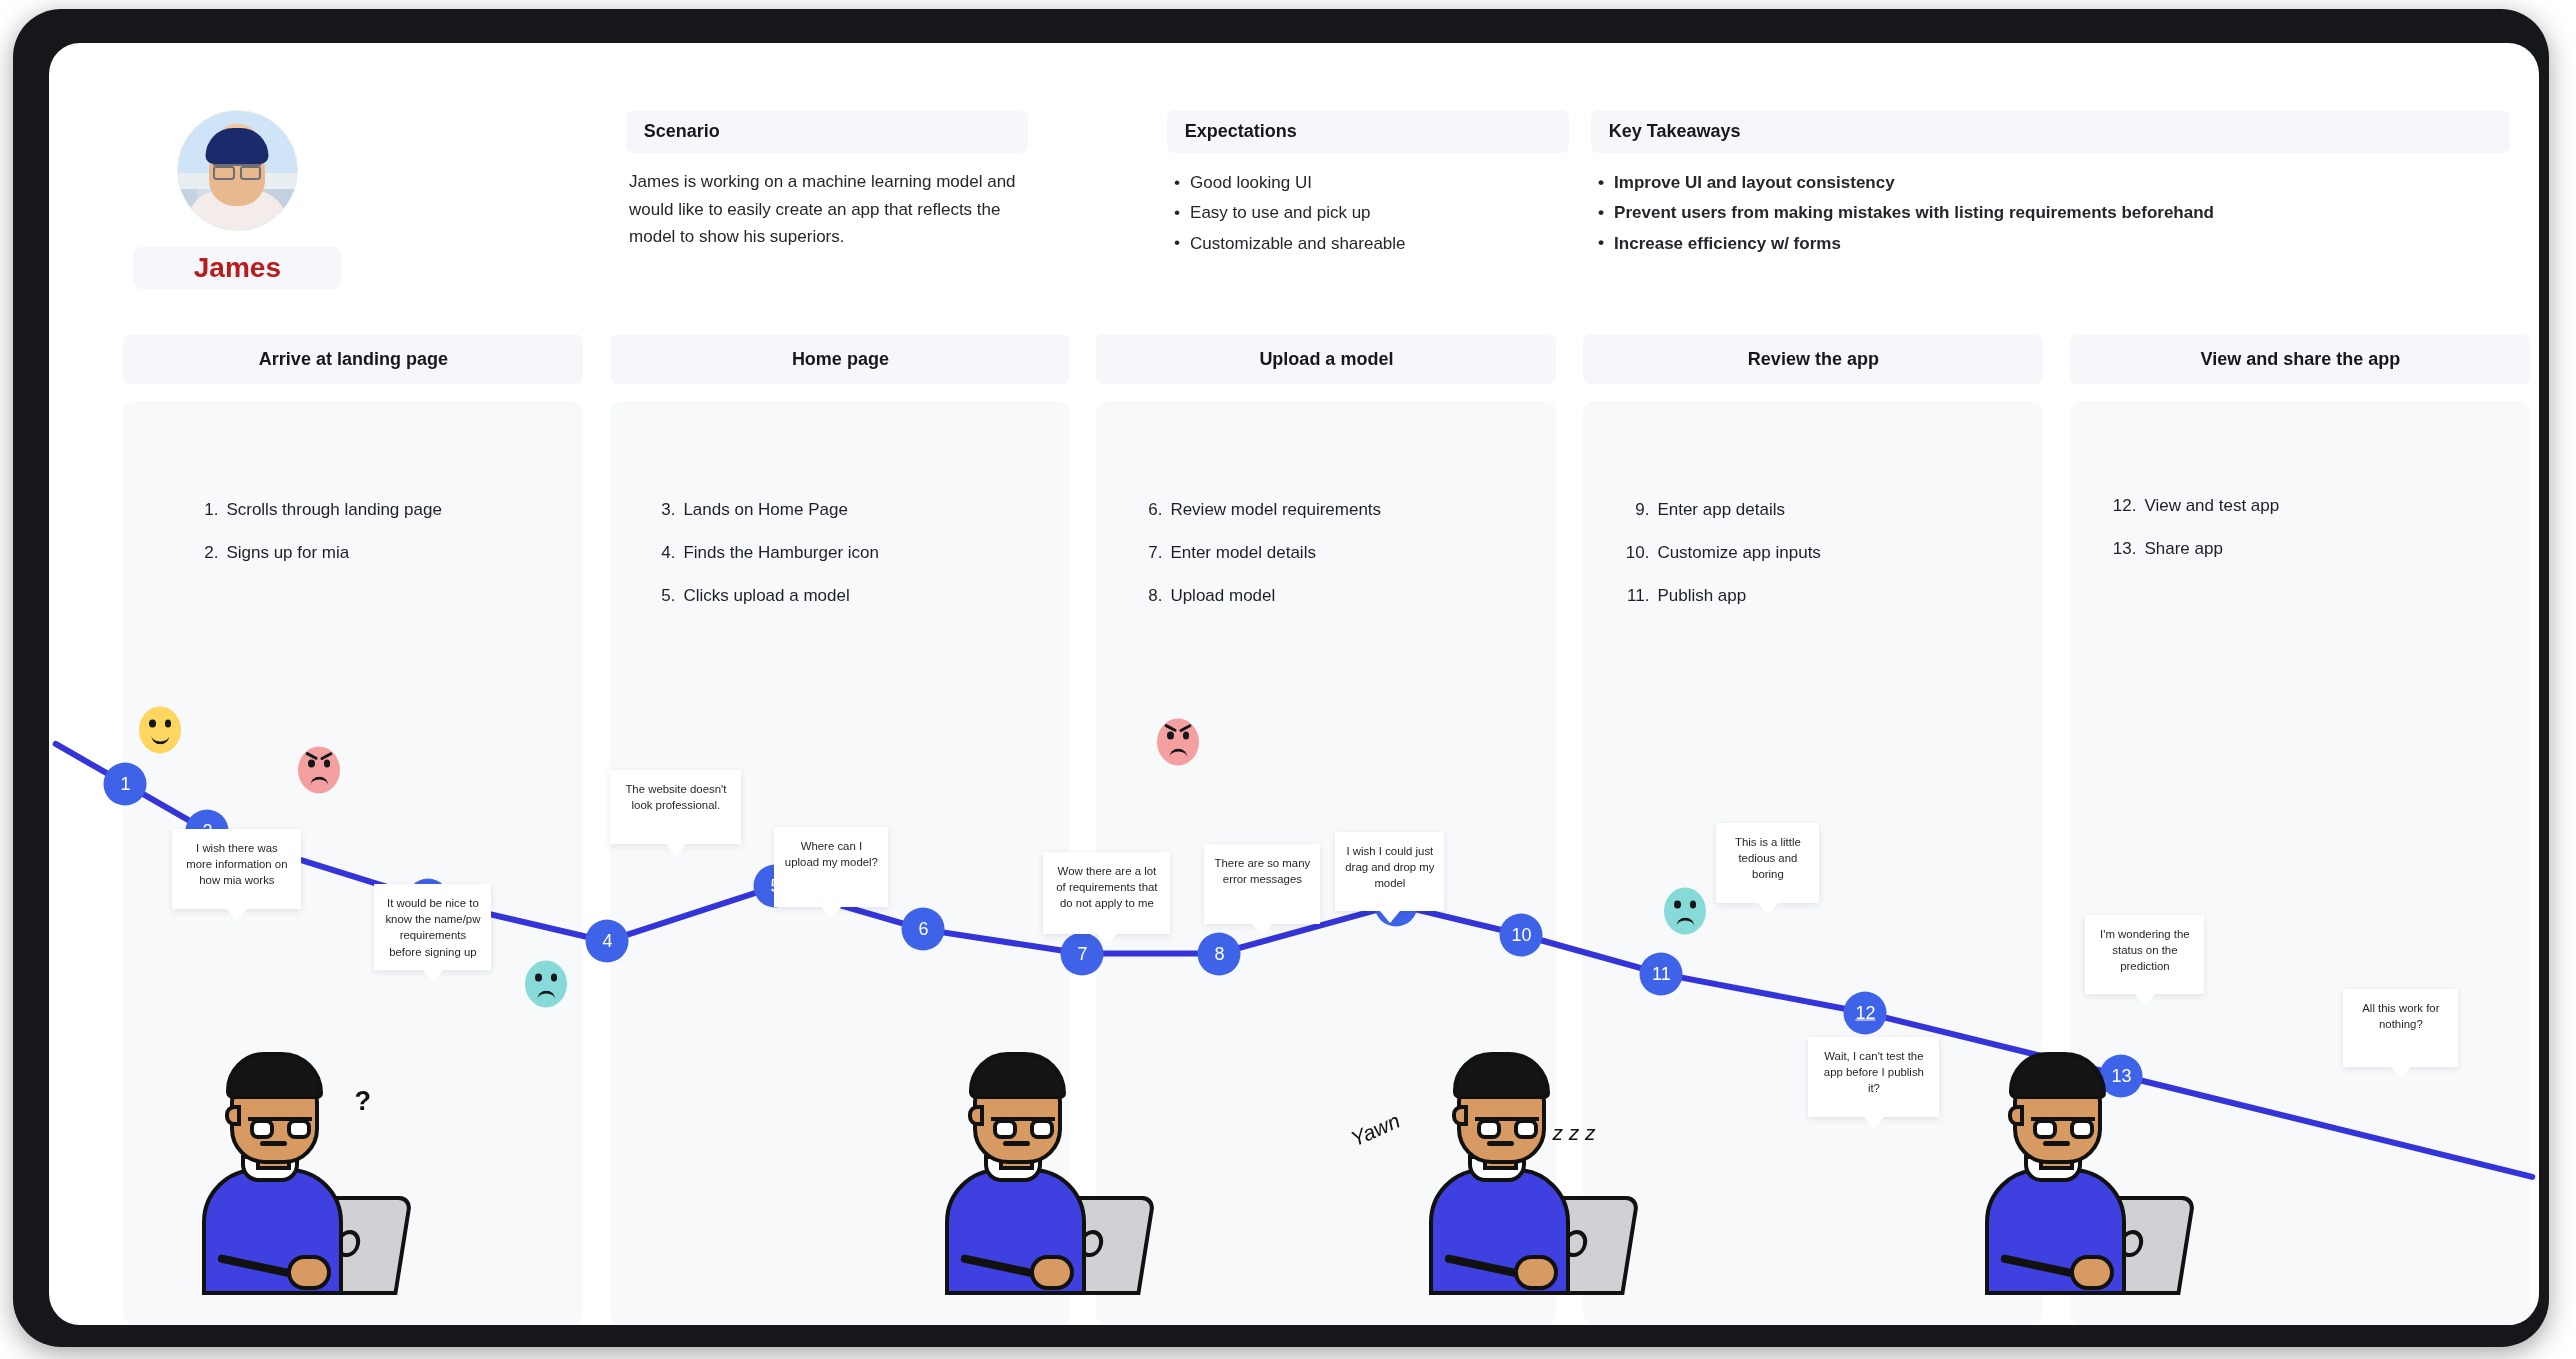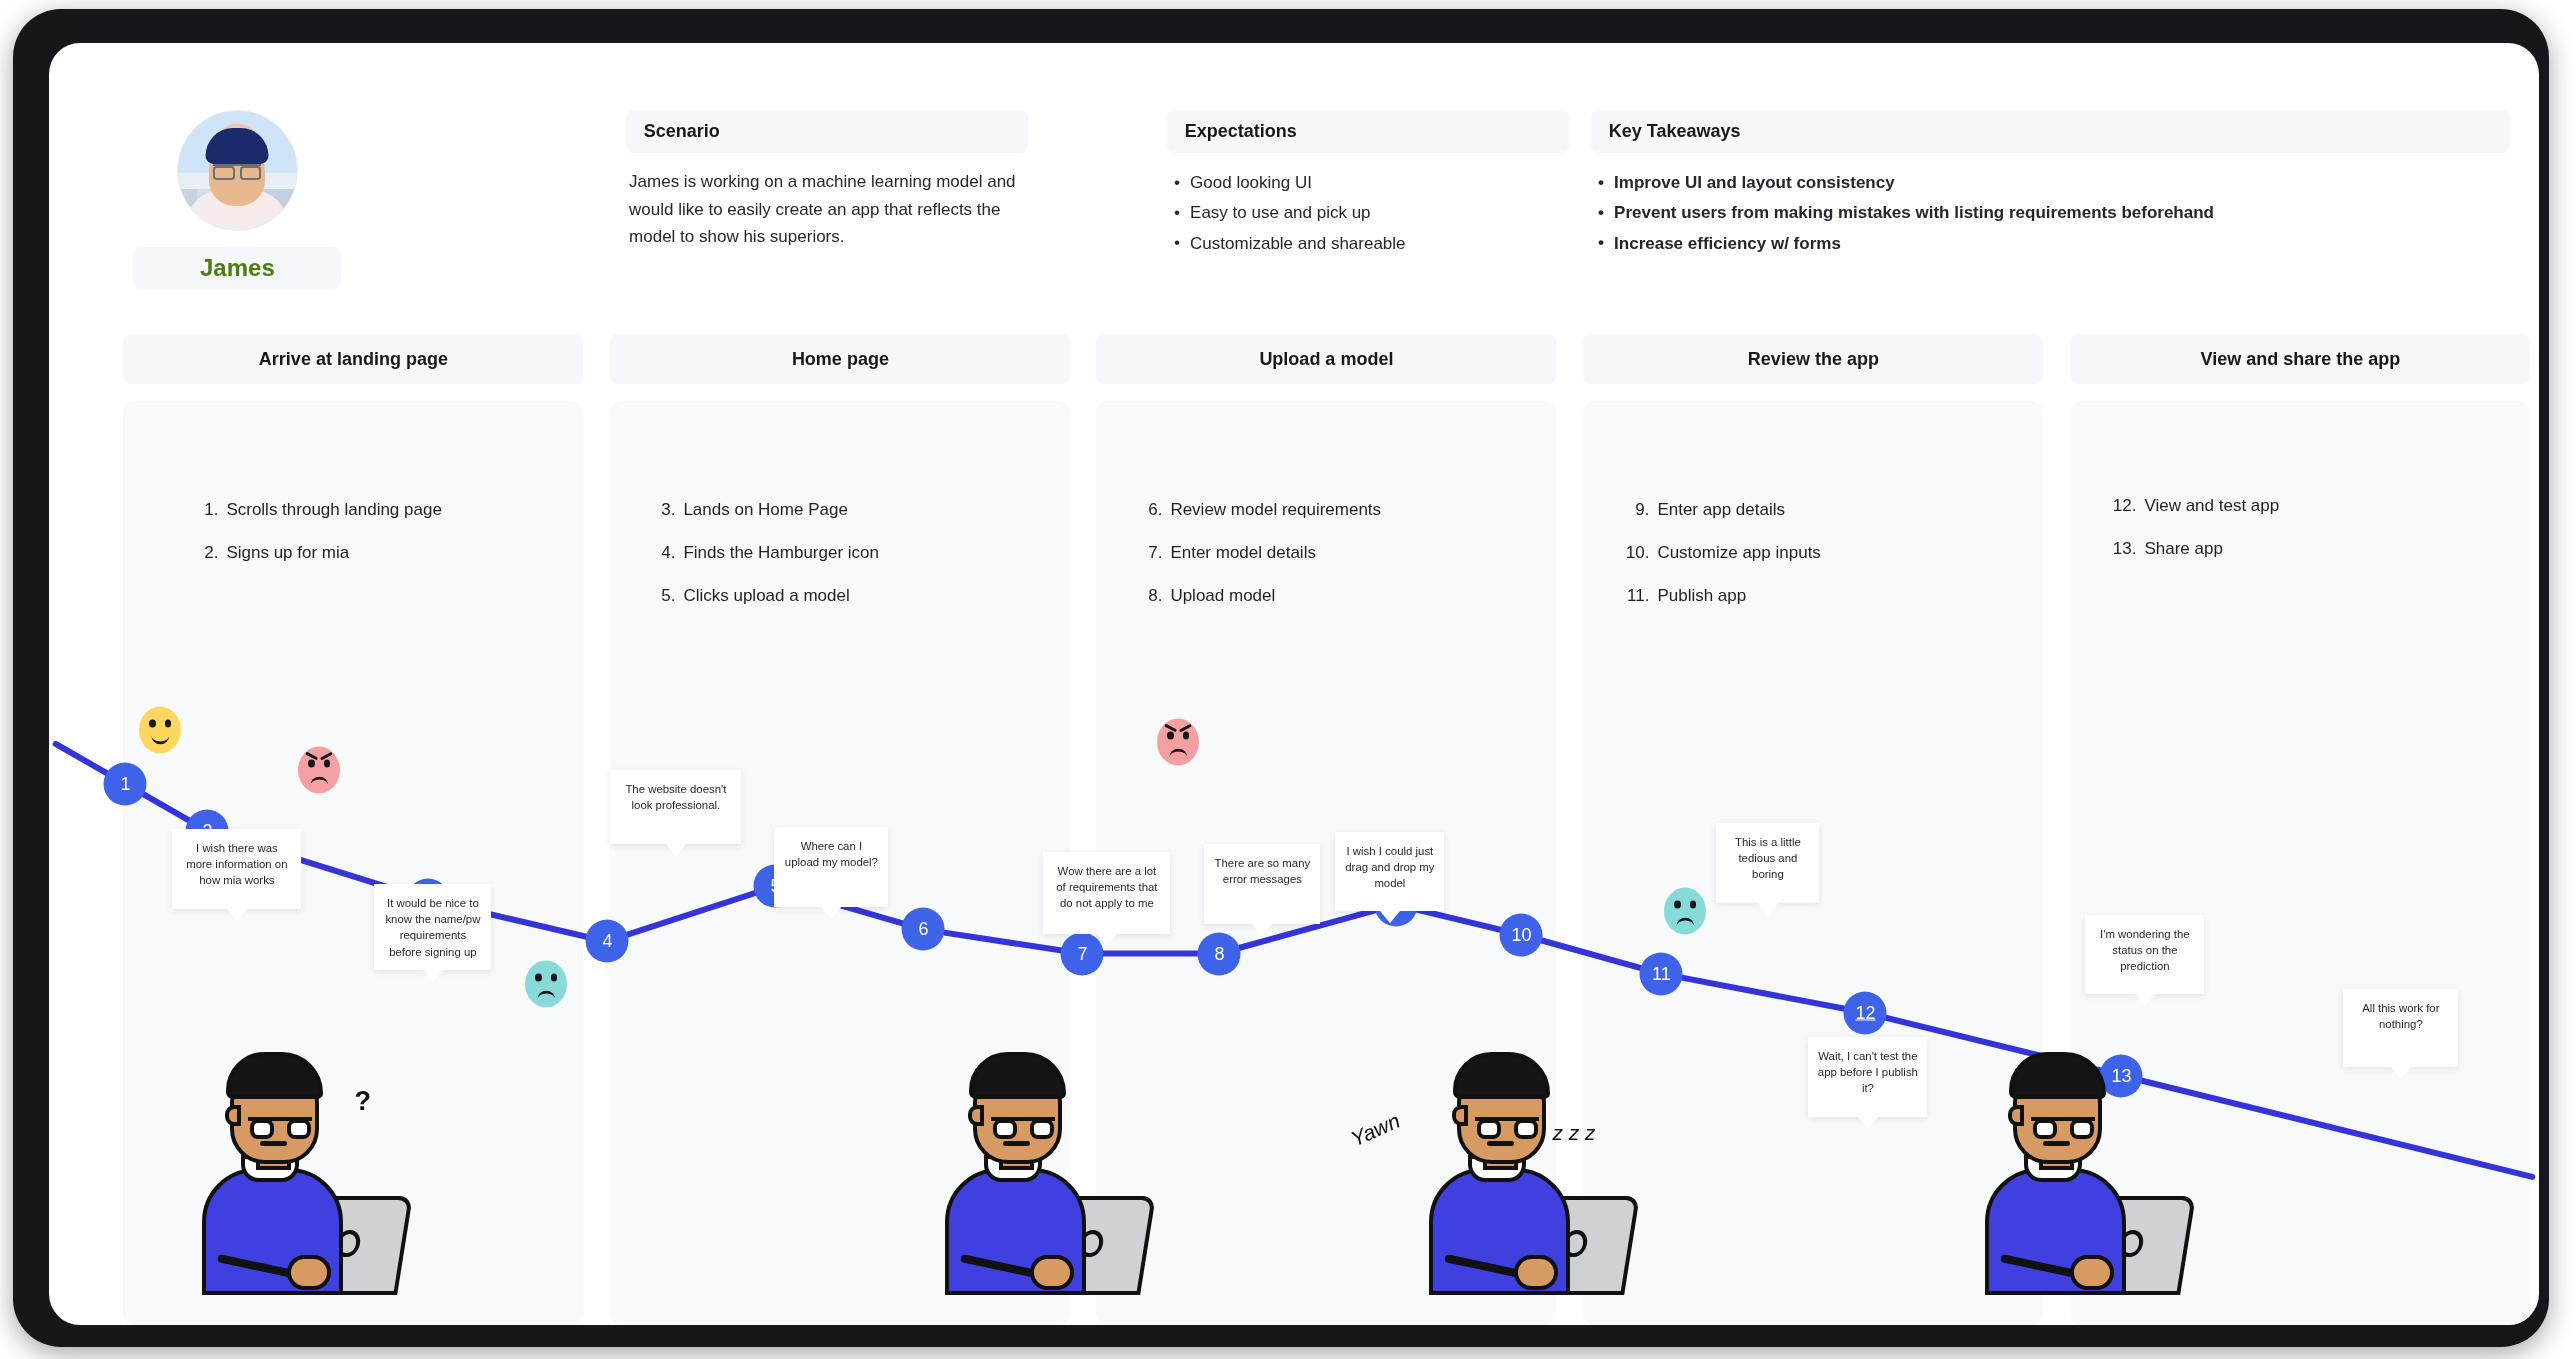--- a/index.html
+++ b/index.html
@@ -36,21 +36,21 @@
   .avatar .glasses:before,.avatar .glasses:after{content:"";position:absolute;top:0;
     width:17.4px;height:10.7px;border:2px solid #6d6f74;border-radius:3.4px;}
   .avatar .glasses:before{left:0;} .avatar .glasses:after{right:0;}
   .avatar .shirt{position:absolute;left:50%;bottom:-8%;transform:translateX(-50%);
     width:101px;height:50px;background:#f3eceb;border-radius:35px 35px 0 0;}
   .avatar .city{position:absolute;left:0;bottom:18%;width:100%;height:20px;
     background:linear-gradient(90deg,#b9c9dc 0 16%,#cdd9e7 16% 34%,#aebdd2 34% 48%,#d6dfea 48% 70%,#b6c6da 70% 100%);opacity:.75;}
   .persona-name{
     margin:16px auto 0;width:208px;height:42px;background:#f5f7fa;border-radius:8px;
     display:flex;align-items:center;justify-content:center;
-    font-size:24px;font-weight:700;color:#4d7c0f;
+    font-size:28px;font-weight:700;color:#b91c1c;
   }
 
   
   .info-block{position:absolute;}
   .info-head{
     background:#f5f7fa;border-radius:8px;height:43px;display:flex;align-items:center;
     padding-left:17.4px;font-size:18px;font-weight:700;color:#16181d;box-sizing:border-box;
   }
   .info-body{padding:14.8px 4px 0 2.7px;}
   .info-body p{margin:0;font-size:17px;line-height:1.62;color:#23262b;}
@@ -350,21 +350,21 @@
         <span class="tail"></span>
       </div>
       <div class="callout" style="left:1286px;top:789px;width:109px;height:79px;">
         <span>I wish I could just drag and drop my model</span>
         <span class="tail"></span>
       </div>
       <div class="callout" style="left:1667px;top:780px;width:103px;height:80px;">
         <span>This is a little tedious and boring</span>
         <span class="tail"></span>
       </div>
-      <div class="callout" style="left:1759px;top:994px;width:119px;height:80px;">
+      <div class="callout" style="left:1759px;top:994px;width:131px;height:80px;">
         <span>Wait, I can't test the app before I publish it?</span>
         <span class="tail"></span>
       </div>
       <div class="callout" style="left:2036px;top:872px;width:119px;height:79px;">
         <span>I'm wondering the status on the prediction</span>
         <span class="tail"></span>
       </div>
       <div class="callout" style="left:2294px;top:946px;width:115px;height:78px;">
         <span>All this work for nothing?</span>
         <span class="tail"></span>

